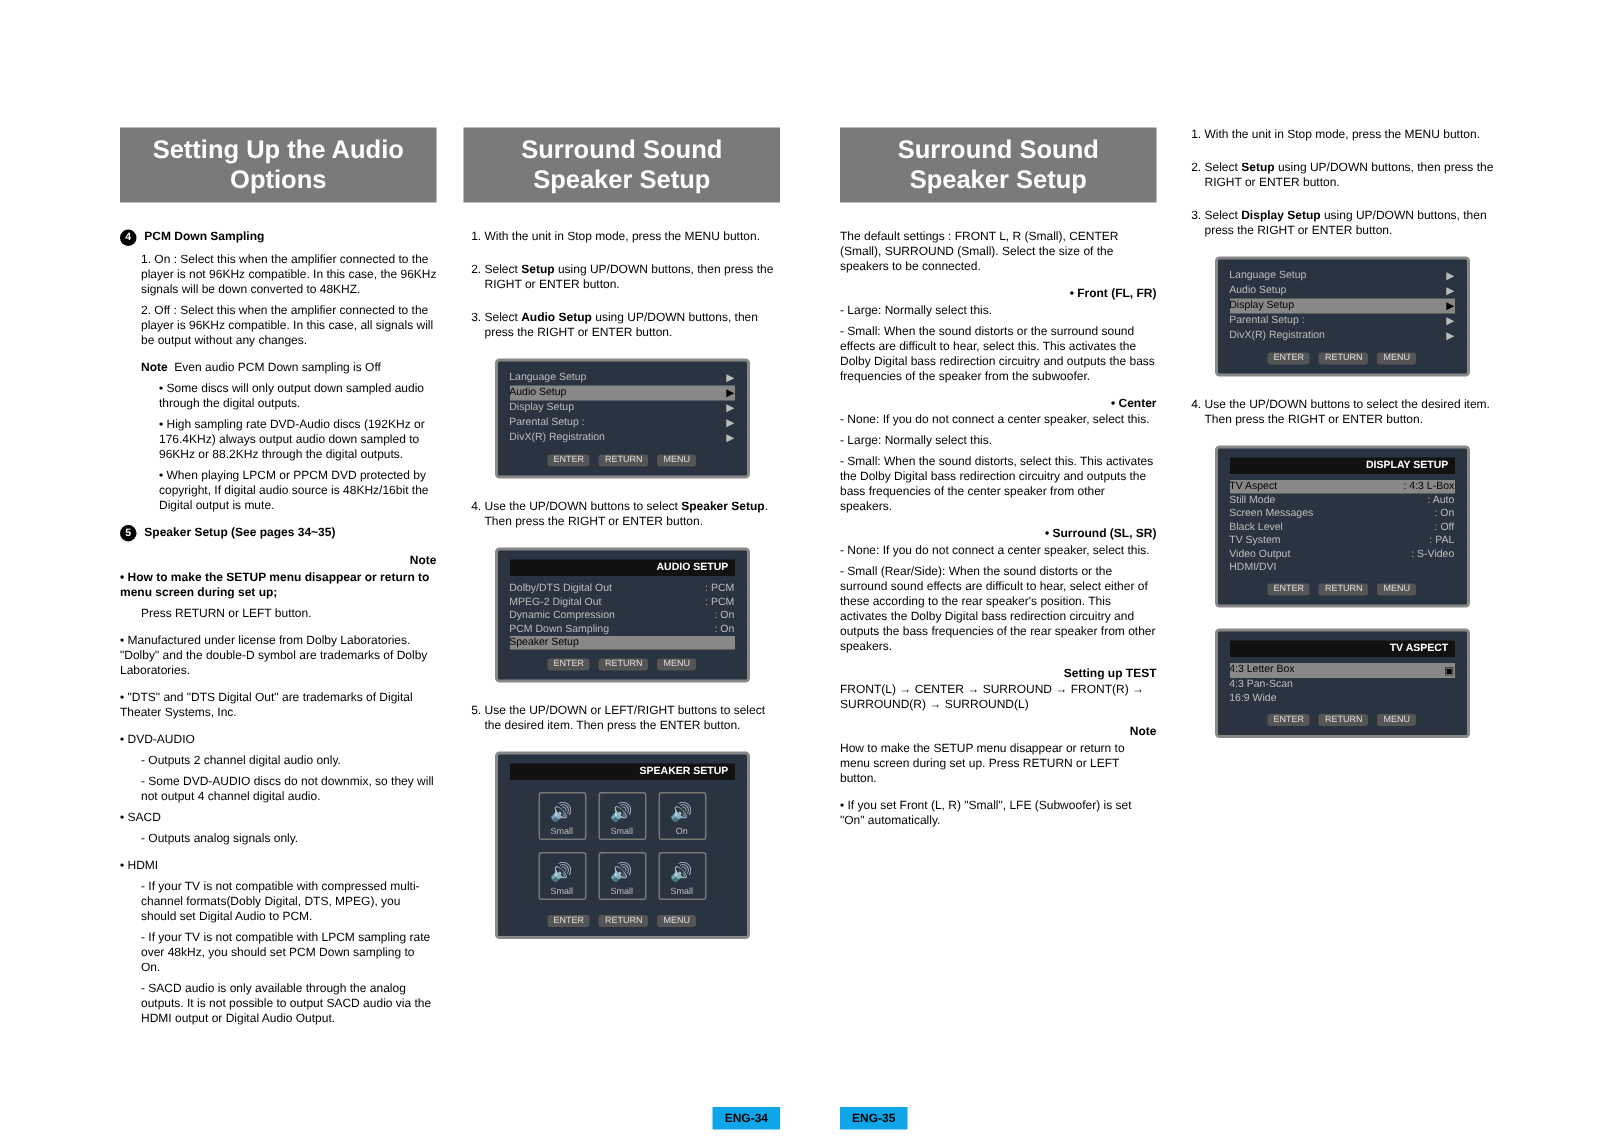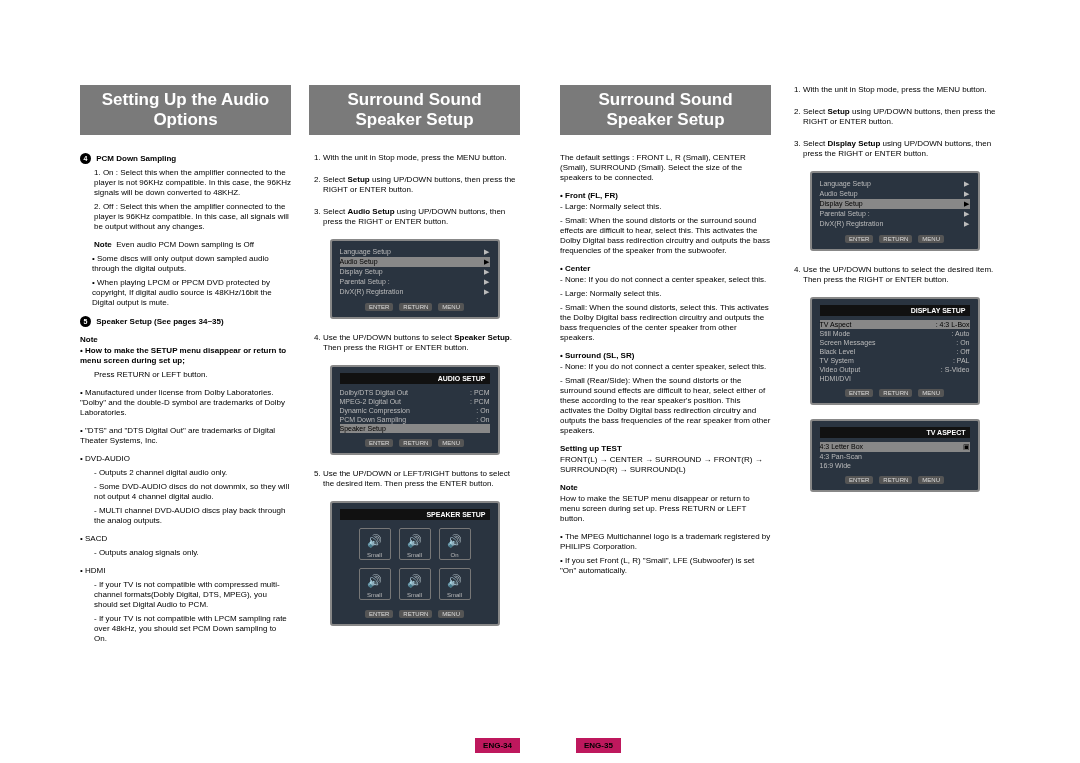--- a/index.html
+++ b/index.html
@@ -44,23 +44,23 @@
     min-width: 11px;
     height: 11px;
     background: #000;
     color: #fff;
     border-radius: 50%;
     text-align: center;
     font-size: 7px;
     line-height: 11px;
     margin-right: 3px;
   }
-  .sub-title { font-weight: bold; margin-top: 4px; margin-bottom: 2px; }
+  .sub-title { font-weight: bold; margin-top: 4px; margin-bottom: 2px; text-align: right; }
   .indented { margin-left: 14px; margin-bottom: 6px; }
-  .indented2 { margin-left: 12px; margin-bottom: 4px; }
+  .indented2 { margin-left: 26px; margin-bottom: 4px; }
   .para { margin-bottom: 8px; line-height: 1.25; }
   .para-tight { margin-bottom: 4px; line-height: 1.25; }
   ol.steps { list-style: decimal; margin-left: 14px; }
   ol.steps li { margin-bottom: 12px; line-height: 1.25; }
   .osd {
     background: #2a3440;
     border: 2px solid #888;
     border-radius: 3px;
     padding: 6px 8px;
     margin: 6px auto 14px auto;
@@ -72,66 +72,66 @@
   .osd .row { display: flex; justify-content: space-between; padding: 1px 0; }
   .osd .row.hl { background: #888; color: #000; }
   .osd .ctrls { display:flex; gap:6px; margin-top:6px; font-size:6px; justify-content:center; color:#ddd; }
   .osd .ctrls span { background:#555; padding:1px 4px; border-radius:2px; }
   .osd-speaker { display:flex; flex-wrap:wrap; gap:8px; justify-content:center; padding:4px 0;}
   .osd-speaker .sp { width:32px; height:32px; border:1px solid #777; border-radius:2px; font-size:6px; text-align:center; display:flex; flex-direction:column; justify-content:flex-end; padding:1px;}
   .osd-speaker .sp .icon { flex:1; display:flex; align-items:center; justify-content:center; font-size:12px;}
   .footer-num {
     position:absolute;
     bottom:-20px;
-    background:#be185d;
+    background:#0ea5e9;
     padding:3px 8px;
     font-weight:bold;
     font-size:8px;
-    margin-left:16px;
   }
   .left-page .footer-num { right:0; }
   .right-page .footer-num { left:0; }
   b { font-weight:bold; }
 </style>
 </head>
 <body>
 
 <div class="spread">
 
   <div class="page left-page">
     <div class="col">
       <div class="section-header">Setting Up the Audio Options</div>
 
       <div class="para-tight"><span class="bullet-num">4</span> <b>PCM Down Sampling</b></div>
       <div class="indented para-tight">1. On : Select this when the amplifier connected to the player is not 96KHz compatible. In this case, the 96KHz signals will be down converted to 48KHZ.</div>
       <div class="indented para">2. Off : Select this when the amplifier connected to the player is 96KHz compatible. In this case, all signals will be output without any changes.</div>
 
       <div class="indented para-tight"><b>Note</b>&nbsp;&nbsp;<span>Even audio PCM Down sampling is Off</span></div>
       <div class="indented2 para-tight">• Some discs will only output down sampled audio through the digital outputs.</div>
+      <div class="indented2 para-tight">• High sampling rate DVD-Audio discs (192KHz or 176.4KHz) always output audio down sampled to 96KHz or 88.2KHz through the digital outputs.</div>
       <div class="indented2 para">• When playing LPCM or PPCM DVD protected by copyright, If digital audio source is 48KHz/16bit the Digital output is mute.</div>
 
       <div class="para"><span class="bullet-num">5</span> <b>Speaker Setup (See pages 34~35)</b></div>
 
       <div class="sub-title">Note</div>
       <div class="para-tight"><b>• How to make the SETUP menu disappear or return to menu screen during set up;</b></div>
       <div class="indented para">Press RETURN or LEFT button.</div>
       <div class="para">• Manufactured under license from Dolby Laboratories. "Dolby" and the double-D symbol are trademarks of Dolby Laboratories.</div>
       <div class="para">• "DTS" and "DTS Digital Out" are trademarks of Digital Theater Systems, Inc.</div>
 
       <div class="para-tight">• DVD-AUDIO</div>
       <div class="indented para-tight">- Outputs 2 channel digital audio only.</div>
       <div class="indented para-tight">- Some DVD-AUDIO discs do not downmix, so they will not output 4 channel digital audio.</div>
-      <div class="indented para">- MULTI channel DVD-AUDIO discs play back through the analog outputs.</div>
 
       <div class="para-tight">• SACD</div>
       <div class="indented para">- Outputs analog signals only.</div>
 
       <div class="para-tight">• HDMI</div>
       <div class="indented para-tight">- If your TV is not compatible with compressed multi-channel formats(Dobly Digital, DTS, MPEG), you should set Digital Audio to PCM.</div>
       <div class="indented para-tight">- If your TV is not compatible with LPCM sampling rate over 48kHz, you should set PCM Down sampling to On.</div>
+      <div class="indented para">- SACD audio is only available through the analog outputs. It is not possible to output SACD audio via the HDMI output or Digital Audio Output.</div>
     </div>
 
     <div class="col">
       <div class="section-header">Surround Sound Speaker Setup</div>
 
       <ol class="steps">
         <li>With the unit in Stop mode, press the MENU button.</li>
         <li><span>Select </span><b>Setup</b><span> using UP/DOWN buttons, then press the RIGHT or ENTER button.</span></li>
         <li><span>Select </span><b>Audio Setup</b><span> using UP/DOWN buttons, then press the RIGHT or ENTER button.</span></li>
       </ol>
@@ -257,21 +257,20 @@
 
       <div class="sub-title">• Surround (SL, SR)</div>
       <div class="para-tight">- None: If you do not connect a center speaker, select this.</div>
       <div class="para">- Small (Rear/Side): When the sound distorts or the surround sound effects are difficult to hear, select either of these according to the rear speaker's position. This activates the Dolby Digital bass redirection circuitry and outputs the bass frequencies of the rear speaker from other speakers.</div>
 
       <div class="sub-title">Setting up TEST</div>
       <div class="para">FRONT(L) → CENTER → SURROUND → FRONT(R) → SURROUND(R) → SURROUND(L)</div>
 
       <div class="sub-title">Note</div>
       <div class="para">How to make the SETUP menu disappear or return to menu screen during set up. Press RETURN or LEFT button.</div>
-      <div class="para-tight">• The MPEG Multichannel logo is a trademark registered by PHILIPS Corporation.</div>
       <div class="para">• If you set Front (L, R) "Small", LFE (Subwoofer) is set "On" automatically.</div>
     </div>
 
     <div class="col">
 
       <ol class="steps">
         <li>With the unit in Stop mode, press the MENU button.</li>
         <li><span>Select </span><b>Setup</b><span> using UP/DOWN buttons, then press the RIGHT or ENTER button.</span></li>
         <li><span>Select </span><b>Display Setup</b><span> using UP/DOWN buttons, then press the RIGHT or ENTER button.</span></li>
       </ol>

